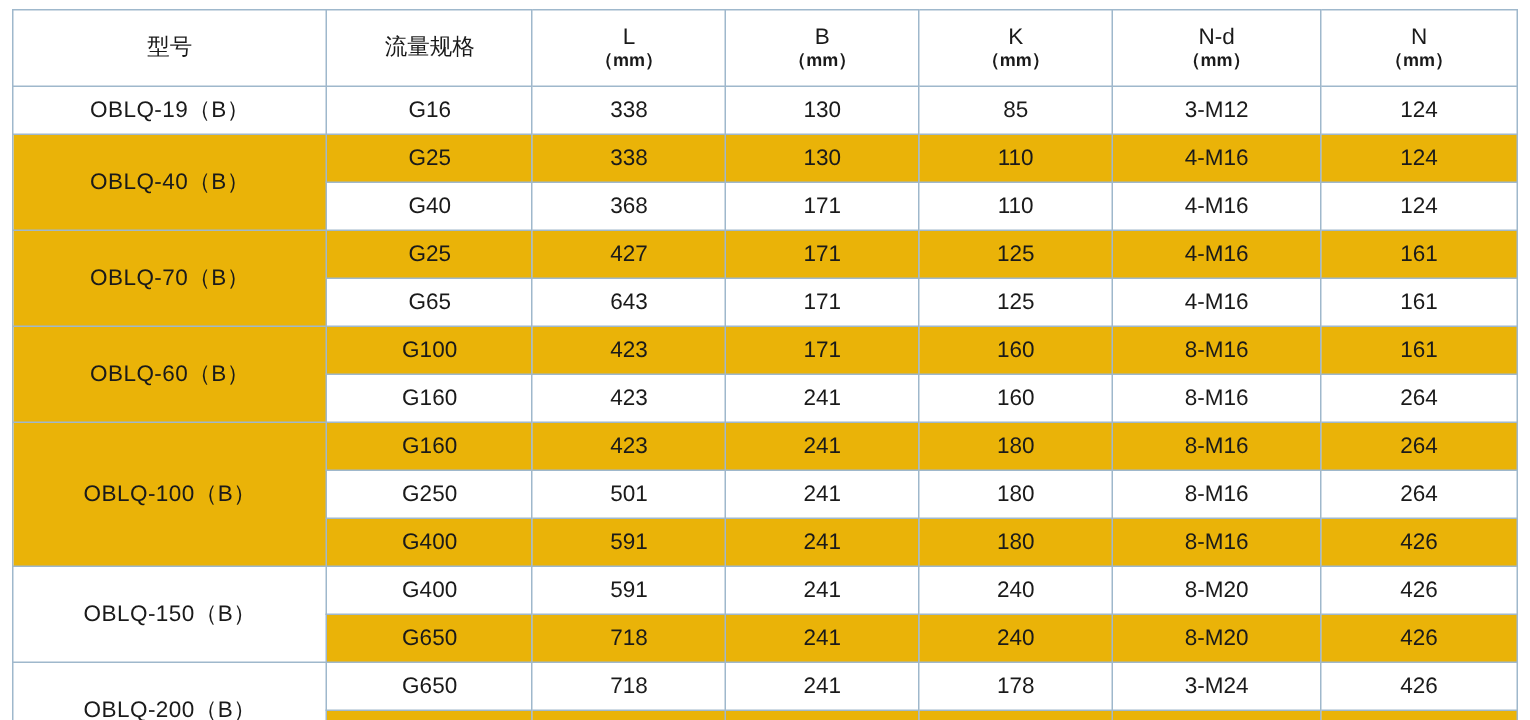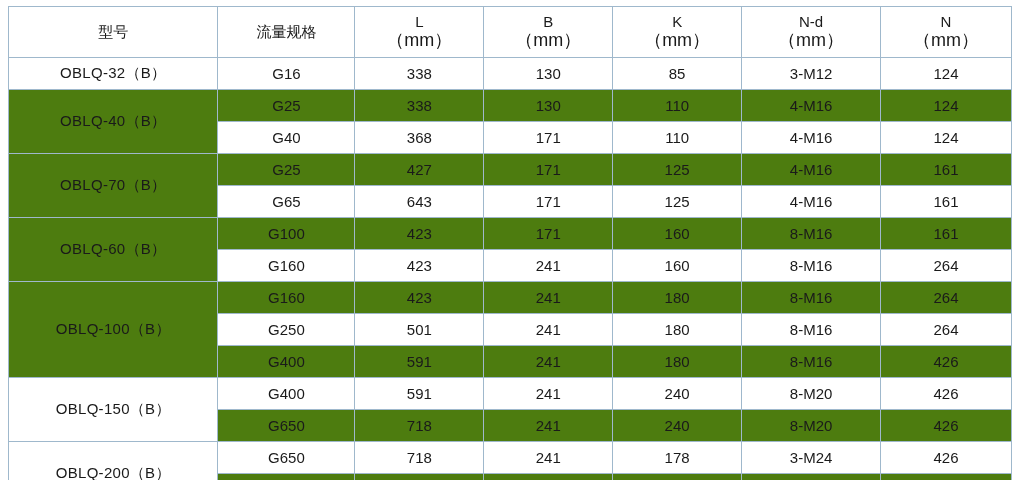--- a/index.html
+++ b/index.html
@@ -42,27 +42,28 @@
     line-height: 1.15;
     font-size: 15px;
     border-top: 2px solid #6f93ad;
     border-bottom: 1px solid #9fb8cc;
   }
   thead th .hdr-main {
     display: block;
   }
   thead th .hdr-sub {
     display: block;
-    font-size: 18px;
+    font-size: 12px;
+    font-weight: bold;
   }
   tbody td {
     height: 31px;
   }
   tbody tr.alt td {
-    background: #4d7c0f;
+    background: #eab308;
   }
   td.model {
     font-size: 15px;
     letter-spacing: 0.3px;
   }
   tbody tr:last-child td {
     border-bottom: 2px solid #6f93ad;
   }
   .col-model { width: 208px; }
   .col-flow  { width: 136px; }
@@ -113,21 +114,21 @@
           <span class="hdr-sub">（mm）</span>
         </th>
         <th>
           <span class="hdr-main">N</span>
           <span class="hdr-sub">（mm）</span>
         </th>
       </tr>
     </thead>
     <tbody>
         <tr>
-          <td class="model" rowspan="1">OBLQ-32（B）</td>
+          <td class="model" rowspan="1">OBLQ-19（B）</td>
           <td>G16</td>
           <td>338</td>
           <td>130</td>
           <td>85</td>
           <td>3-M12</td>
           <td>124</td>
         </tr>
         <tr class="alt">
           <td class="model" rowspan="2">OBLQ-40（B）</td>
           <td>G25</td>

